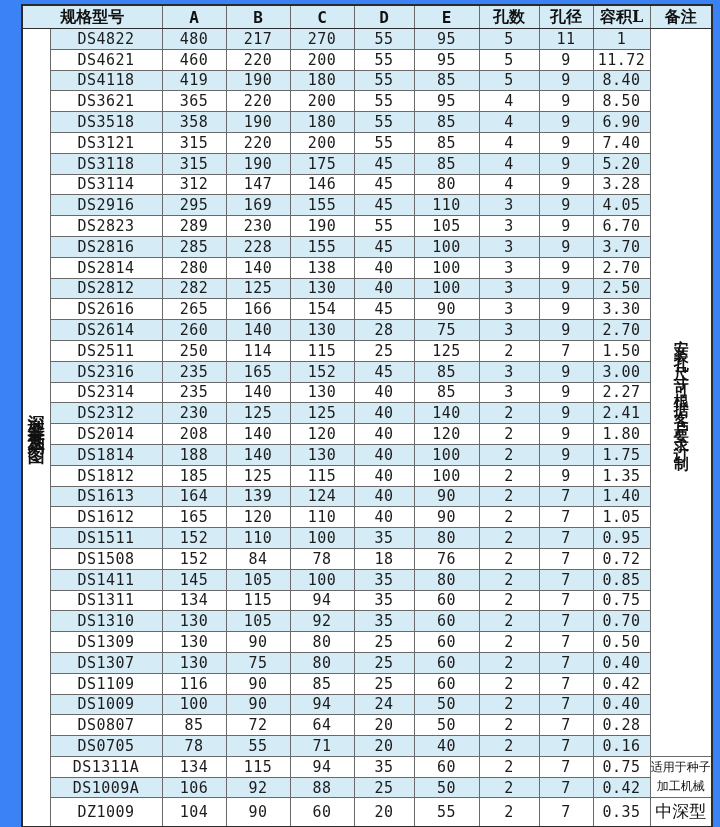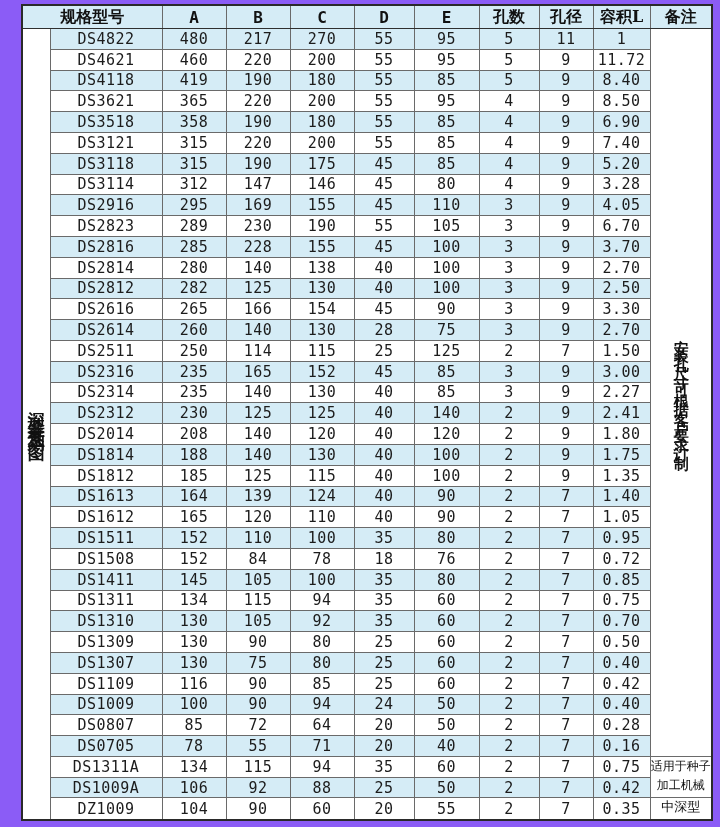--- a/index.html
+++ b/index.html
@@ -2,21 +2,21 @@
 <html style="--stripe: #d5ecf6;"><head>
 <meta charset="utf-8">
 <style>
   html,body{margin:0;padding:0;}
   body{
     width:720px;height:827px;
     background:#ffffff;
     font-family:"DejaVu Sans","Liberation Sans",sans-serif;
     -webkit-font-smoothing:antialiased;
   }
-  .page{position:relative;width:720px;height:827px;background:#8b5cf6;overflow:hidden;}
+  .page{position:relative;width:720px;height:827px;background:#3b82f6;overflow:hidden;}
 
   table.spec{
     position:absolute;left:21px;top:4px;
     width:690px;height:816px;
     border-collapse:collapse;table-layout:fixed;
     border:2px solid #2a2a2a;
     background:#fff;
   }
   th,td{
     border:1px solid #6a6a6a;
@@ -52,21 +52,21 @@
   .v-text{
     writing-mode:vertical-rl;
     display:inline-block;
     line-height:1;
     margin:0 auto;
   }
   td.series-cell .v-text{letter-spacing:5px;}
   td.remark-main-cell .v-text{letter-spacing:9px;}
 
   td.remark-small{
-    font-family:Liberation Mono, monospace;
+    font-family:Liberation Sans, sans-serif;
     font-size:12px;color:#111;line-height:1.6;white-space:normal;
   }
 </style>
 </head>
 <body>
 
 <div class="page">
   <table class="spec">
     <colgroup>
       <col style="width:28px">
@@ -512,17 +512,17 @@
         <tr>
           <td class="model">DZ1009</td>
           <td class="num">104</td>
           <td class="num">90</td>
           <td class="num">60</td>
           <td class="num">20</td>
           <td class="num">55</td>
           <td class="num">2</td>
           <td class="num">7</td>
           <td class="num">0.35</td>
-          <td class="merge remark-small" style="font-size: 13px;">中深型</td>
+          <td class="merge remark-small" style="font-size: 17px;">中深型</td>
         </tr>
       </tbody>
   </table>
 </div>
 
 </body></html>

